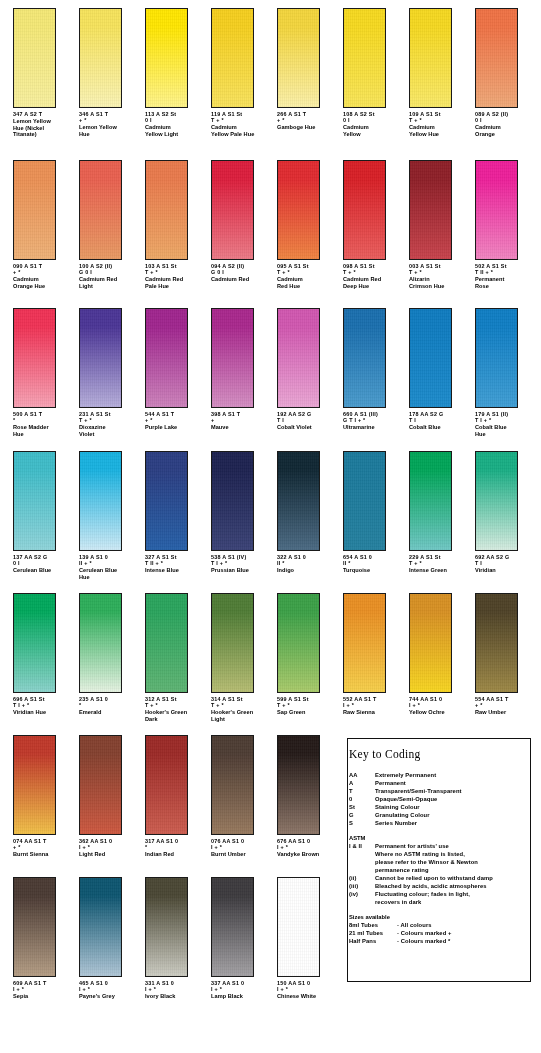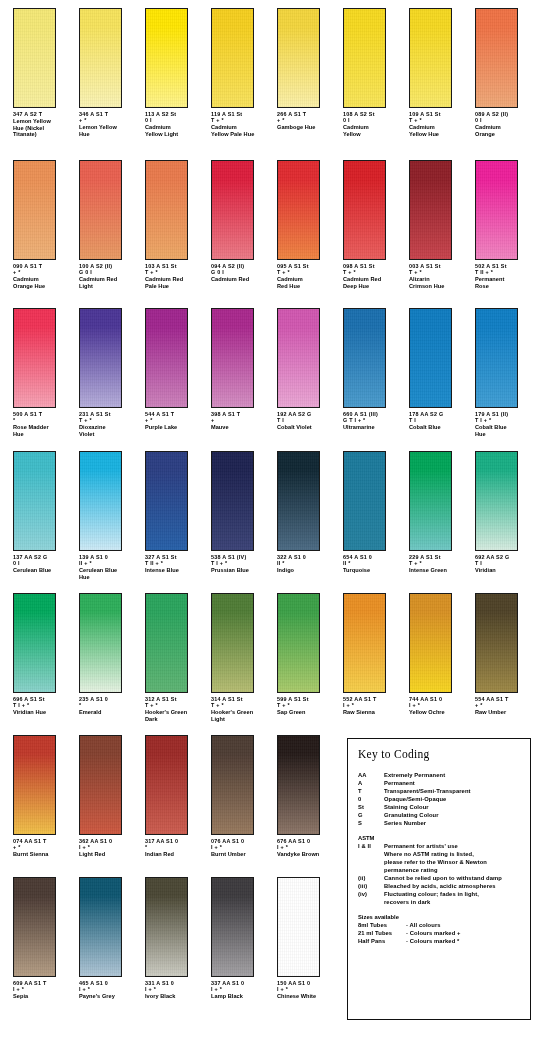--- a/index.html
+++ b/index.html
@@ -54,24 +54,24 @@
     line-height: 6.4px;
     letter-spacing: .05px;
     margin-top: 1px;
     white-space: pre-line;
     font-weight: bold;
   }
   
   #keybox {
     position: absolute;
     left: 347px; top: 738px;
-    width: 184px; height: 282px;
+    width: 184px; height: 244px;
     border: 1.3px solid #111;
     background: #fff;
-    padding: 9px 9px 6px 10px;
+    padding: 9px 9px 6px 1px;
   }
   #keytitle {
     font-family: "Liberation Serif", serif;
     font-size: 11.5px;
     letter-spacing: .3px;
     margin-bottom: 11px;
   }
   .krow {
     display: flex;
     font-size: 5.8px;

